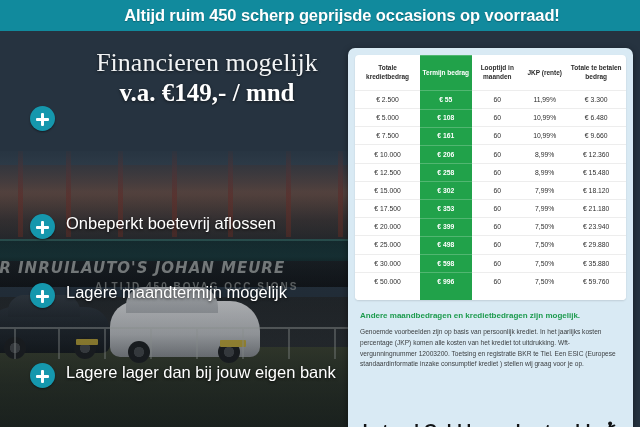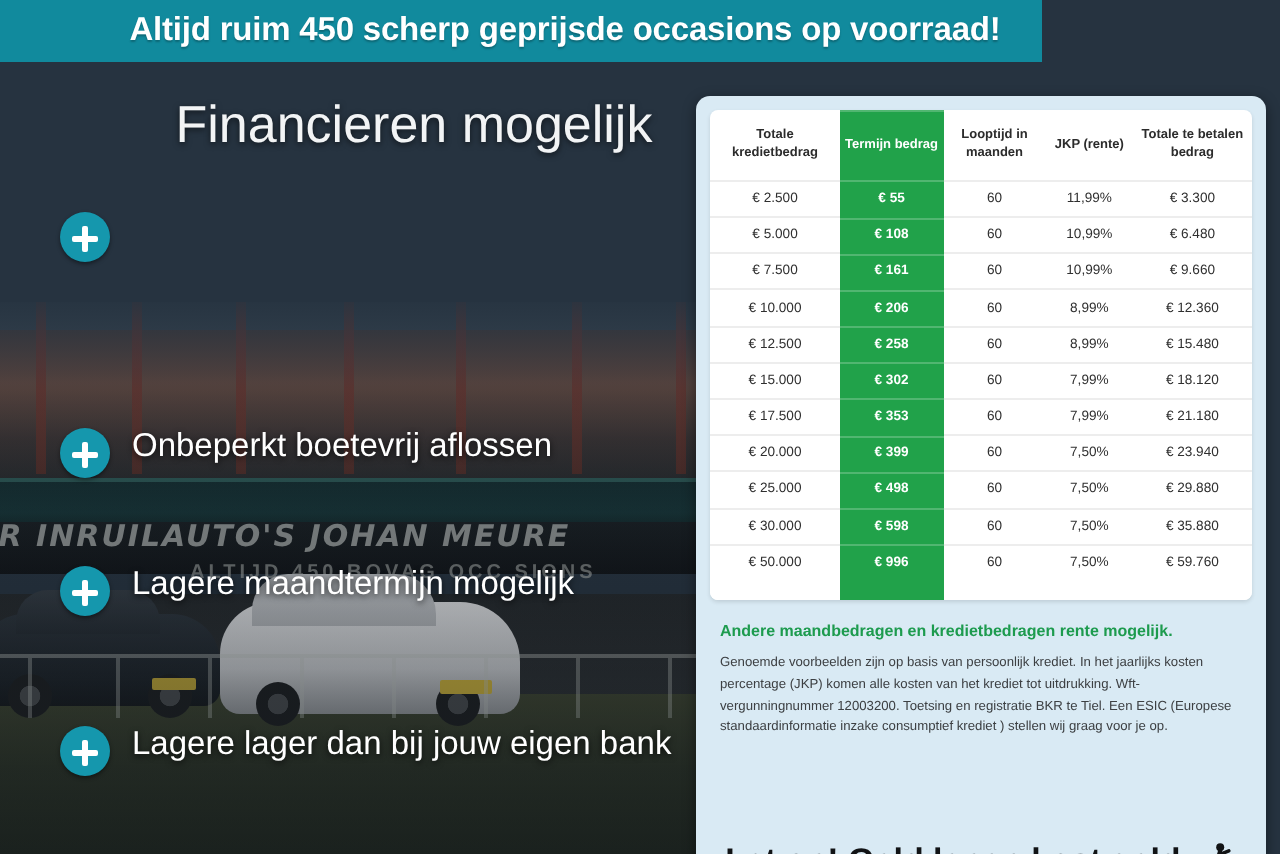--- a/index.html
+++ b/index.html
@@ -6,21 +6,21 @@
   html,body { width:640px; height:427px; }
   body {
     font-family:"Liberation Sans", sans-serif;
     background:#263340;
     overflow:hidden;
     position:relative;
   }
 
   
   #banner {
-    position:absolute; left:0; top:0; width:521px; height:31px;
+    position:absolute; left:0; top:0; width:640px; height:31px;
     background:#118a9d;
     display:flex; align-items:center; justify-content:center;padding-left:44px;
   }
   #banner .txt {
     color:#ffffff; font-size:16.5px; font-weight:bold;
     letter-spacing:-0.1px; white-space:nowrap;
     text-shadow:0 1px 1px rgba(0,0,0,.25);
   }
 
   
@@ -118,21 +118,21 @@
     position:absolute; left:0; top:0; width:360px; height:276px;
     background:linear-gradient(180deg, rgba(38,51,64,.92) 0%, rgba(38,51,64,.34) 16%,
                 rgba(20,26,32,.30) 55%, rgba(20,26,32,.55) 100%);
   }
 
   
   #leftcol { position:absolute; left:0; top:0; width:352px; height:396px; }
 
   .headline-wrap {
     position:absolute; left:62px; top:18px; width:290px;
-    text-align:center; line-height:1.05;
+    text-align:center; line-height:1.05;font-family:Liberation Serif, serif;
   }
   .headline1 {
     color:#f2f4f5; font-size:26px; font-weight:normal;
     text-shadow:0 1px 3px rgba(0,0,0,.6); white-space:nowrap;
   }
   .headline2 {
     color:#ffffff; font-size:25px; font-weight:bold; margin-top:4px;
     text-shadow:0 1px 3px rgba(0,0,0,.6); white-space:nowrap;
   }
 
@@ -265,20 +265,21 @@
     </div>
     <div id="photoshade"></div>
   </div>
 
   <div id="leftcol">
 
     <div id="b-plus-head"></div>
 
     <div class="headline-wrap">
       <div class="headline1">Financieren mogelijk</div>
+      <div class="headline2">v.a. €149,- / mnd</div>
     </div>
 
     <div class="bullet" id="bullet1">
       <span class="plus"></span>
       <span class="blabel">Onbeperkt boetevrij aflossen</span>
     </div>
 
     <div class="bullet" id="bullet2">
       <span class="plus"></span>
       <span class="blabel">Lagere maandtermijn mogelijk</span>
@@ -389,21 +390,21 @@
               <td>€ 59.760</td>
             </tr>
           </tbody>
       </table>
       <div class="tailfill">
         <div style="width:19%;height:9px;margin-left:24%;background:#21a24a;"></div>
       </div>
     </div>
 
     <div id="disc">
-      <h3>Andere maandbedragen en kredietbedragen rente mogelijk.</h3>
+      <h3>Andere maandbedragen en kredietbedragen zijn mogelijk.</h3>
       <p>Genoemde voorbeelden zijn op basis van persoonlijk krediet. In het jaarlijks kosten percentage (JKP) komen alle kosten van het krediet tot uitdrukking. Wft-vergunningnummer 12003200. Toetsing en registratie BKR te Tiel. Een ESIC (Europese standaardinformatie inzake consumptief krediet ) stellen wij graag voor je op.</p>
     </div>
 
     <div id="letop">
       <span class="t">Let op! Geld lenen kost geld</span>
       <svg id="warnicon" viewBox="0 0 24 20">
         <rect x="0.5" y="10" width="6" height="6" fill="#ffffff" stroke="#c0241c" stroke-width="1.6"></rect>
         <path d="M6.5 13 L11 13" stroke="#111315" stroke-width="1.3" fill="none"></path>
         <circle cx="16.1" cy="2.6" r="2.0" fill="#111315"></circle>
         <path d="M16.0 4.6 L14.6 10.4 L11.6 16.8" stroke="#111315" stroke-width="2.1" fill="none" stroke-linecap="round"></path>

